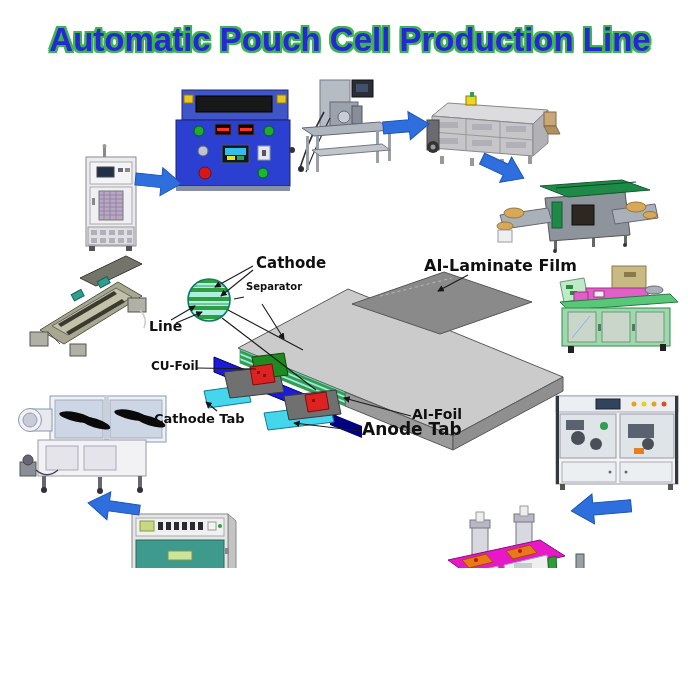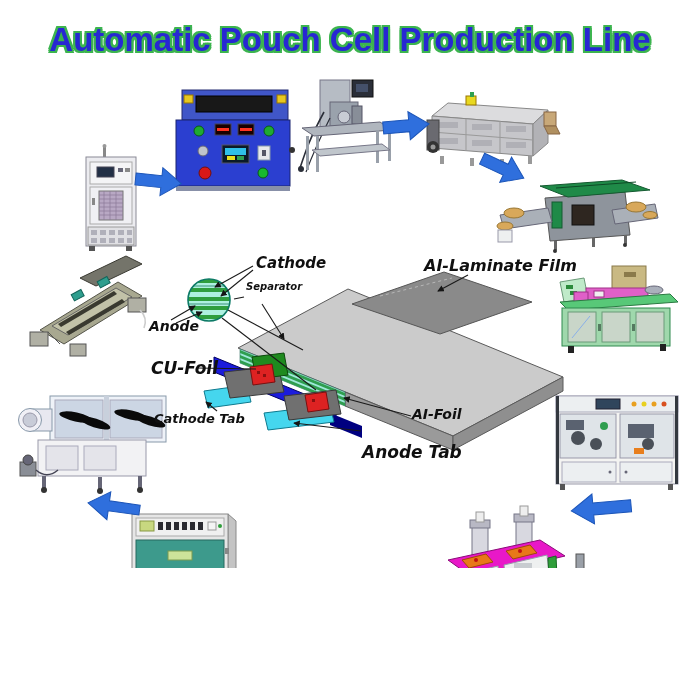--- a/index.html
+++ b/index.html
@@ -5,30 +5,30 @@
   html,body{margin:0;padding:0;background:#fff;}
   .canvas{position:relative;width:700px;height:568px;background:#ffffff;overflow:hidden;
           font-family:"DejaVu Sans",sans-serif;}
   .scene{position:absolute;left:0;top:0;}
   .title{position:absolute;left:0;top:21px;width:700px;text-align:center;
          font-family:"Liberation Sans",sans-serif;font-weight:bold;font-size:33px;
          color:#2727d3;letter-spacing:0px;
          text-shadow:2px 2px 0 #3cb44f,-2px -2px 0 #3cb44f,2px -2px 0 #3cb44f,
                      -2px 2px 0 #3cb44f,0 2px 0 #3cb44f,0 -2px 0 #3cb44f,
                      2px 0 0 #3cb44f,-2px 0 0 #3cb44f;}
-  .plabel{position:absolute;color:#101010;font-style:italic;font-weight:bold;
+  .plabel{position:absolute;color:#101010;font-weight:bold;
           font-family:"DejaVu Sans",sans-serif;white-space:nowrap;line-height:1;text-align:right;}
   .lb-cathode{left:256px;top:256px;font-size:15px;}
   .lb-separator{left:246px;top:282px;font-size:10px;}
   .lb-anode{left:149px;top:319px;font-size:14px;}
-  .lb-cufoil{left:151px;top:360px;font-size:17px;}
+  .lb-cufoil{left:151px;top:360px;font-size:12px;}
   .lb-cathodetab{left:154px;top:412px;font-size:13px;}
   .lb-allam{left:424px;top:258px;font-size:16px;}
   .lb-alfoil{left:412px;top:407px;font-size:14px;}
-  .lb-anodetab{left:362px;top:444px;font-size:17px;}
+  .lb-anodetab{left:362px;top:421px;font-size:17px;}
 </style>
 </head>
 <body>
 
 <div class="canvas">
 
 <svg class="scene" width="700" height="700" viewBox="0 0 700 700">
   <defs>
     <marker id="ah" markerWidth="8" markerHeight="8" refX="5.2" refY="3" orient="auto">
       <path d="M0,0 L6,3 L0,6 z" fill="#151515"></path>
@@ -461,20 +461,20 @@
     </g>
     <g transform="translate(90,489) rotate(8)">
       <polygon points="52,9 21,9 21,0 0,14 21,28 21,19 52,19" fill="#2f6fdd"></polygon>
     </g>
   </g>
 </svg>
 
 <div class="title">Automatic Pouch Cell Production Line</div>
 <div class="plabel lb-cathode">Cathode</div>
 <div class="plabel lb-separator">Separator</div>
-<div class="plabel lb-anode">Anode</div>
+<div class="plabel lb-anode">Line</div>
 <div class="plabel lb-cufoil">CU-Foil</div>
 <div class="plabel lb-cathodetab">Cathode Tab</div>
 <div class="plabel lb-allam">AI-Laminate Film</div>
 <div class="plabel lb-alfoil">AI-Foil</div>
 <div class="plabel lb-anodetab">Anode Tab</div>
 
 </div>
 
 </body></html>

